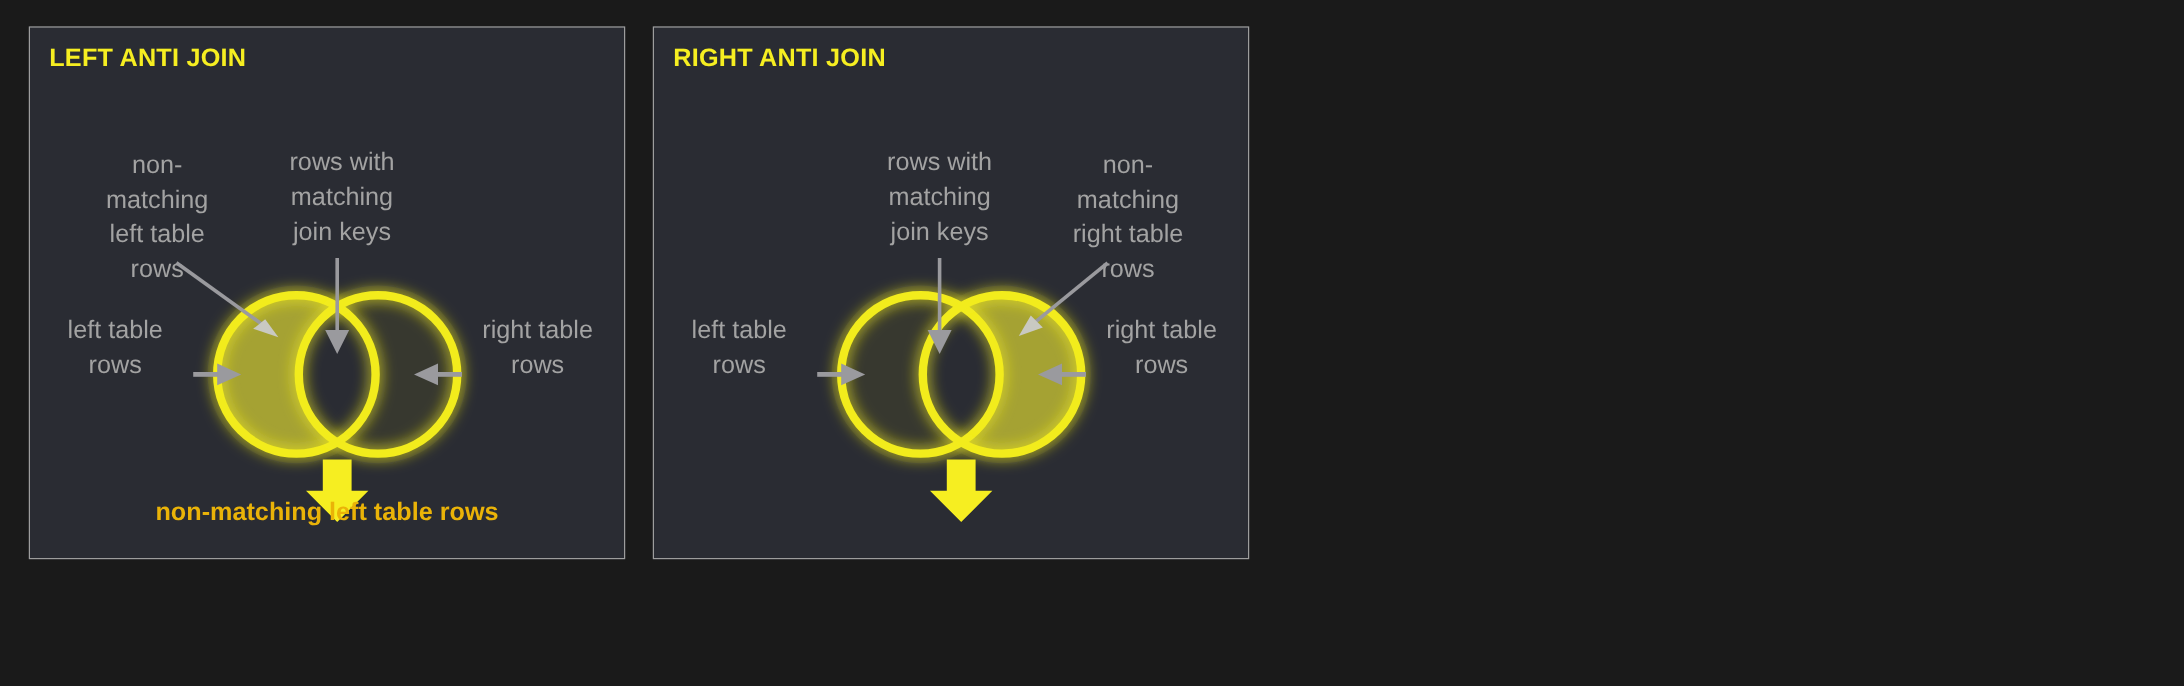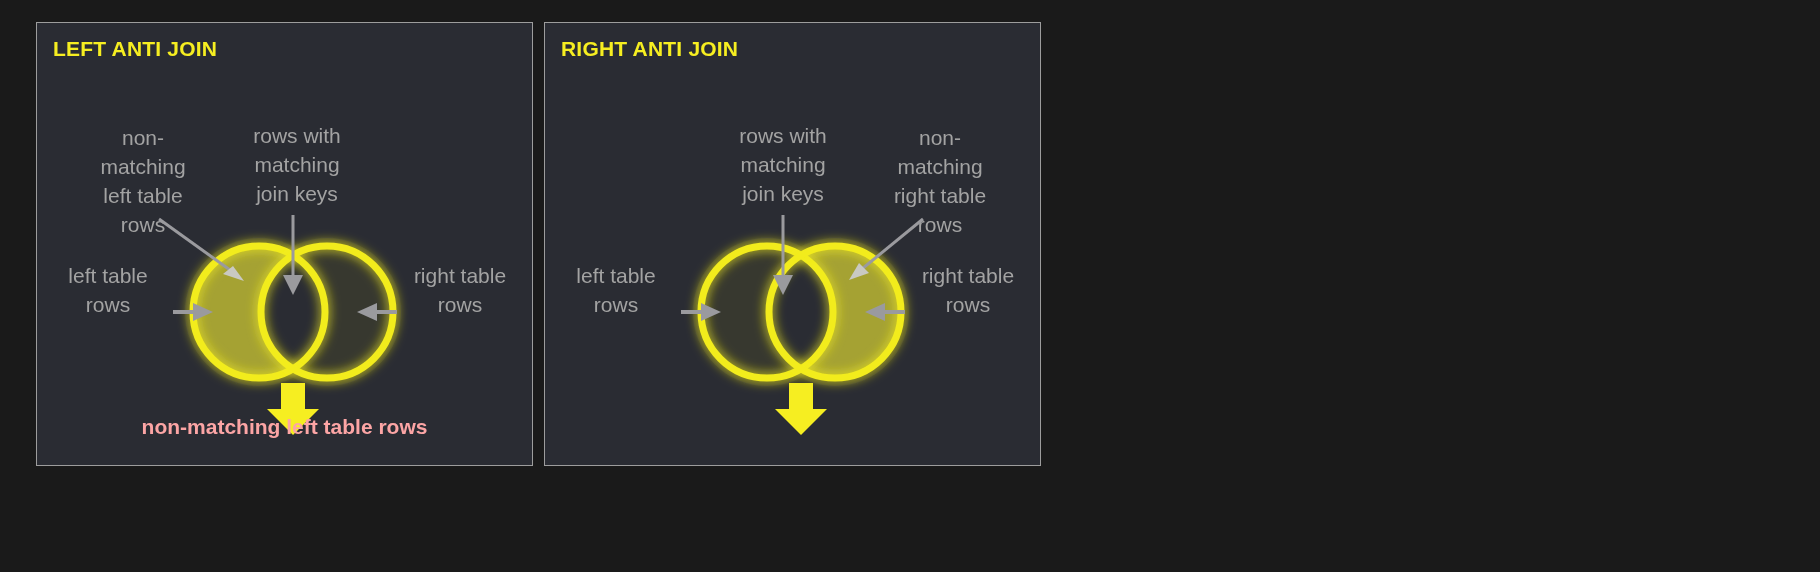--- a/index.html
+++ b/index.html
@@ -25,21 +25,21 @@
 
   .panel {
     position: absolute;
     top: 22px;
     width: 497px;
     height: 444px;
     background: #2a2c33;
     border: 1px solid #9d9d9d;
     box-sizing: border-box;
   }
-  #panel-left  { left: 36px; }
+  #panel-left  { left: 24px; }
   #panel-right { left: 544px; padding-left: 48px; }
 
   .panel-title {
     position: absolute;
     left: 16px;
     top: 14px;
     font-size: 21px;
     font-weight: bold;
     color: #f6ee21;
     letter-spacing: 0.2px;
@@ -62,21 +62,21 @@
     text-align: center;
     white-space: pre-line;
   }
 
   .caption {
     position: absolute;
     bottom: 26px;
     left: 0;
     width: 100%;
     text-align: center;
-    color: #fca5a5;
+    color: #eab308;
     font-size: 21px;
     font-weight: bold;
     white-space: nowrap;
   }
 
   svg { display: block; overflow: visible; }
 </style>
 </head>
 <body>
 

